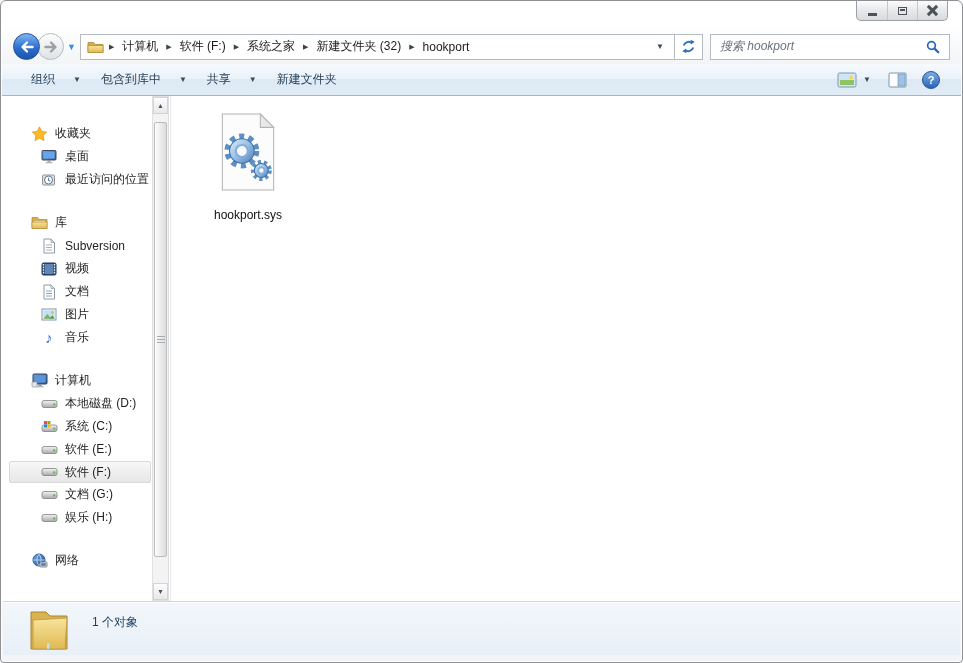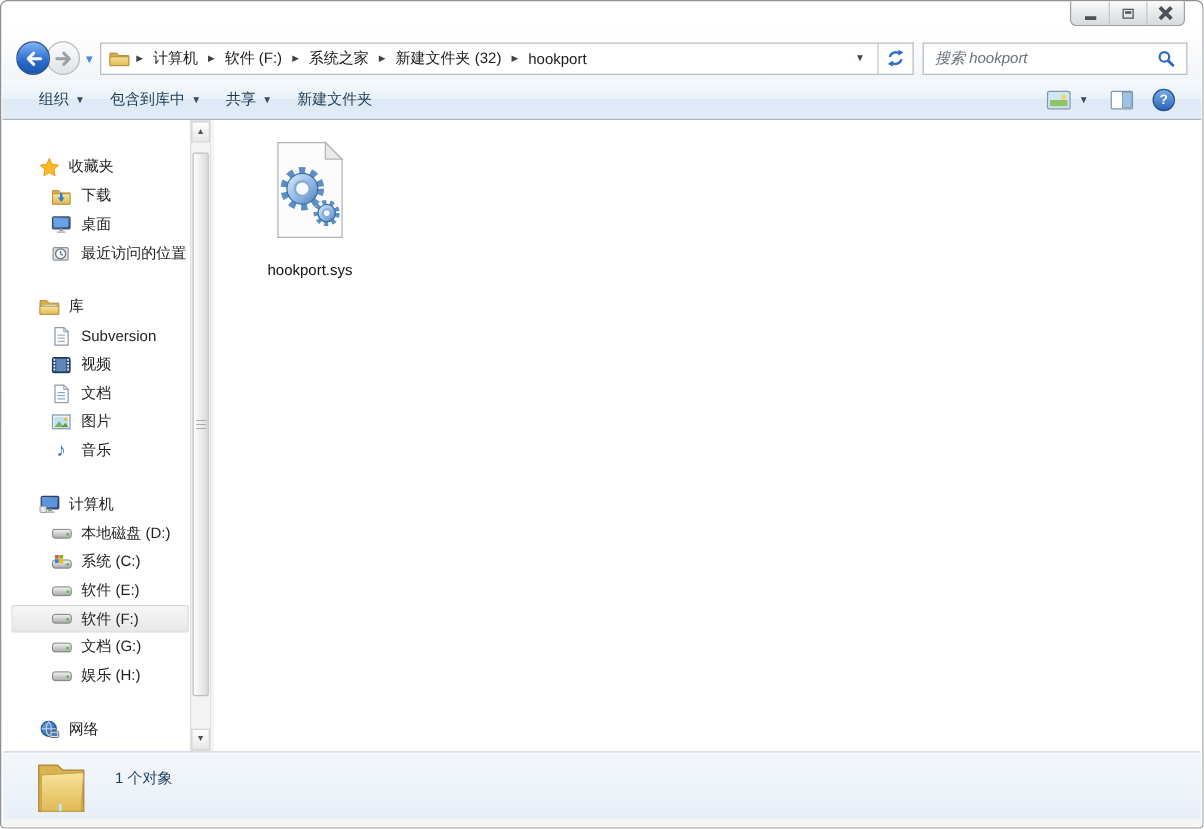--- a/index.html
+++ b/index.html
@@ -28,28 +28,28 @@
   .back-btn{background:linear-gradient(#7fb5f2,#2d6fd0 55%,#1c54ad);border:1px solid #23508f;z-index:2;}
   .fwd-btn{background:linear-gradient(#fdfdfd,#dfe2e5);border:1px solid #b7bbc0;margin-left:-3px;}
   .nav-chevron{font-size:9px;color:#3e8cdd;margin:0 4px 0 3px;}
   .addressbar{flex:1;height:26px;background:#fff;border:1px solid #b6bac2;display:flex;align-items:center;padding:0 2px;}
   .crumb{font-size:12px;color:#1b1b1b;padding:4px 6px;white-space:nowrap;}
   .crumb-sep{font-size:7px;color:#3f4245;padding:0 2px;}
   .addr-caret,.tb-caret,.views-caret{font-size:8px;color:#3c4a58;}
   .addr-caret{margin-left:auto;padding:0 8px;}
   .refresh-btn{width:28px;height:26px;background:#fff;border:1px solid #b6bac2;border-left:none;
                display:flex;align-items:center;justify-content:center;}
-  .searchbox{width:212px;height:26px;margin-left:7px;background:#fff;border:1px solid #b6bac2;
+  .searchbox{width:240px;height:26px;margin-left:7px;background:#fff;border:1px solid #b6bac2;
              display:flex;align-items:center;padding:0 9px;}
   .search-hint{flex:1;font-size:12px;font-style:italic;color:#68727c;white-space:nowrap;}
   
   .toolbar{position:absolute;top:63px;left:1px;right:1px;height:32px;display:flex;align-items:center;padding:0 19px;
            background:linear-gradient(#f6fafd 0%,#e9f1f9 49%,#dde9f4 50%,#e1ecf6 100%);
            border-bottom:1px solid #a8b4bf;}
-  .tb-btn{display:flex;align-items:center;gap:5px;font-size:12px;color:#1f3b53;padding:5px 10px;border-radius:3px;}
+  .tb-btn{display:flex;align-items:center;gap:18px;font-size:12px;color:#1f3b53;padding:5px 10px;border-radius:3px;}
   .tb-right{margin-left:auto;display:flex;align-items:center;gap:9px;}
   .help-circle{width:18px;height:18px;border-radius:50%;background:linear-gradient(#79aee6,#2c63b8);
                border:1px solid #235090;color:#fff;font-size:11px;font-weight:bold;
                display:flex;align-items:center;justify-content:center;}
   
   .main{position:absolute;top:95px;left:1px;right:1px;height:505px;background:#fff;}
   .sidebar{position:absolute;left:7px;top:0;width:143px;bottom:0;font-size:12px;color:#1e1e1e;overflow:hidden;}
   .sec{margin-top:20px;}
   .sec:first-child{margin-top:26px;}
   .row{display:flex;align-items:center;height:23px;padding-left:21px;gap:7px;white-space:nowrap;}
@@ -212,31 +212,20 @@
           <div class="row">
             <span class="ic">
               <svg width="17" height="16" viewBox="0 0 16 16">
                   <path d="M8 .8 l2.2 4.6 5 .7 -3.6 3.5 .9 5 L8 12.2 3.5 14.6 4.4 9.6 .8 6.1 5.8 5.4 z" fill="#fcb827" stroke="#e09c1a" stroke-width=".8"></path>
                 </svg>
             </span>
             <span>收藏夹</span>
           </div>
           <div class="row child">
             <span class="ic">
-              <svg width="16" height="14" viewBox="0 0 16 14">
-                <path d="M1 2.5 h5 l1.6 1.8 H15 v9 H1 z" fill="#d8ae46" stroke="#a9852f" stroke-width=".7"></path>
-                <path d="M1 5 h14 v8.3 H1 z" fill="url(#foldg)" stroke="#b6913a" stroke-width=".7"></path>
-                <path d="M8 4.5 v4" stroke="#2f7bd6" stroke-width="2"></path>
-                <polygon points="5.4,8 10.6,8 8,11.6" fill="#2f7bd6"></polygon>
-              </svg>
-            </span>
-            <span>下载</span>
-          </div>
-          <div class="row child">
-            <span class="ic">
               <svg width="16" height="15" viewBox="0 0 16 15">
                 <rect x="1" y="1.5" width="14" height="9.5" rx="1" fill="url(#screng)" stroke="#3c4a5c"></rect>
                 <rect x="2.4" y="2.8" width="11.2" height="6.8" fill="#6aa4e8"></rect>
                 <rect x="6.5" y="11" width="3" height="2" fill="#9aa0a6"></rect>
                 <rect x="4.5" y="13" width="7" height="1.4" fill="#b9bec3"></rect>
               </svg>
             </span>
             <span>桌面</span>
           </div>
           <div class="row child">

